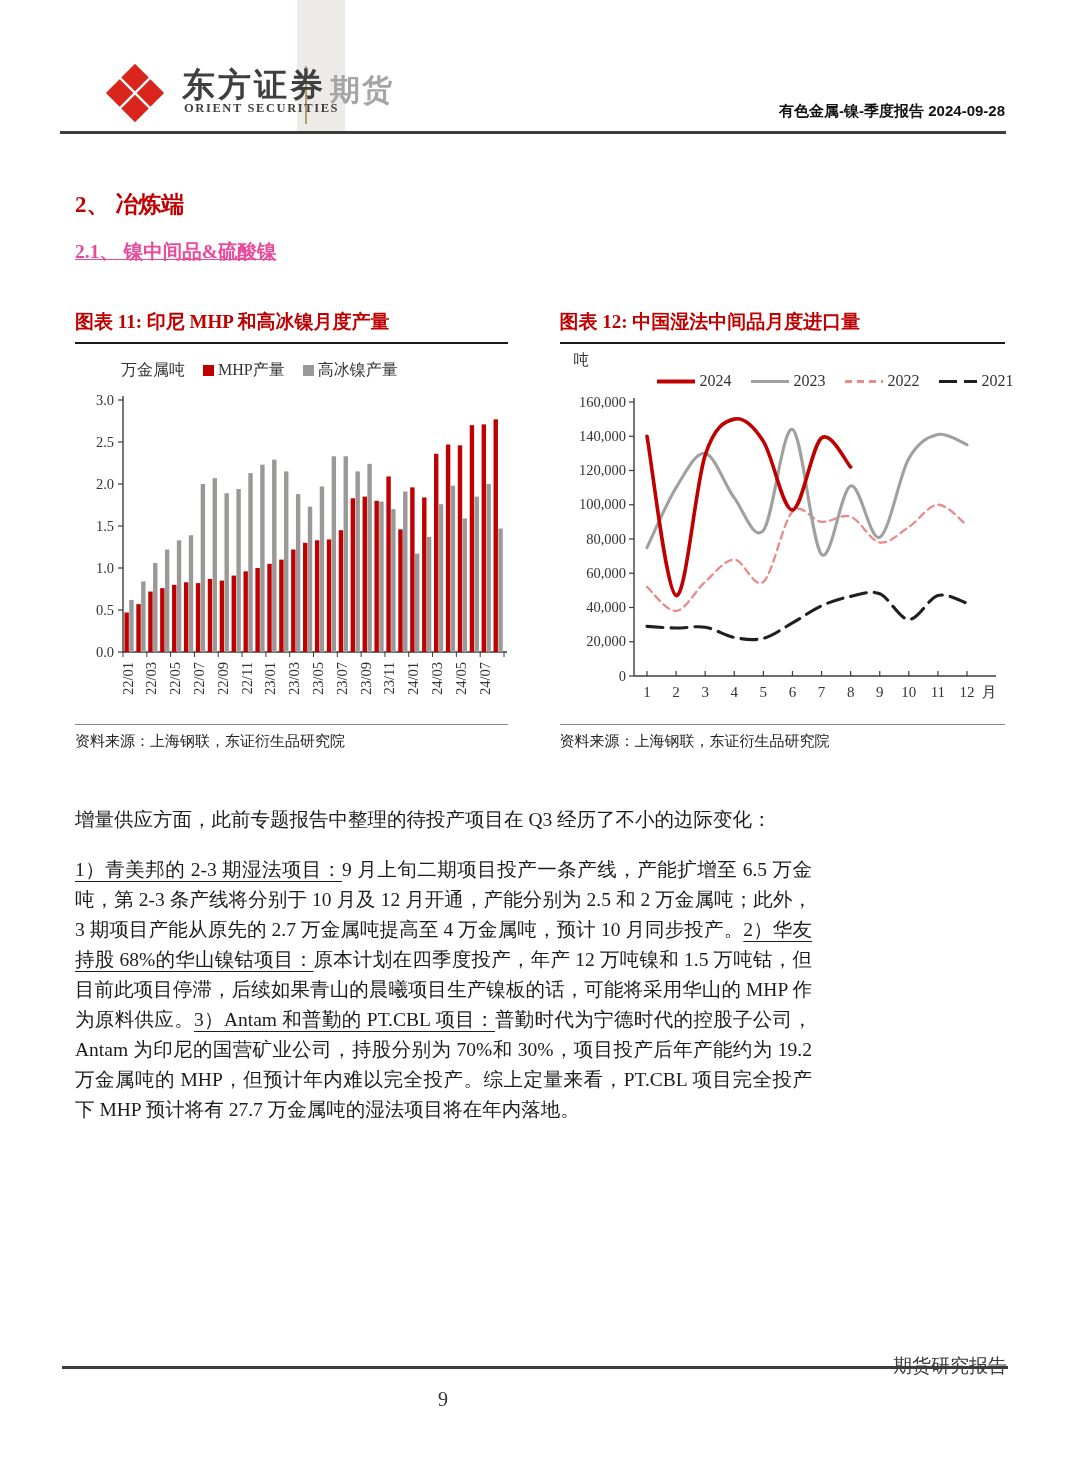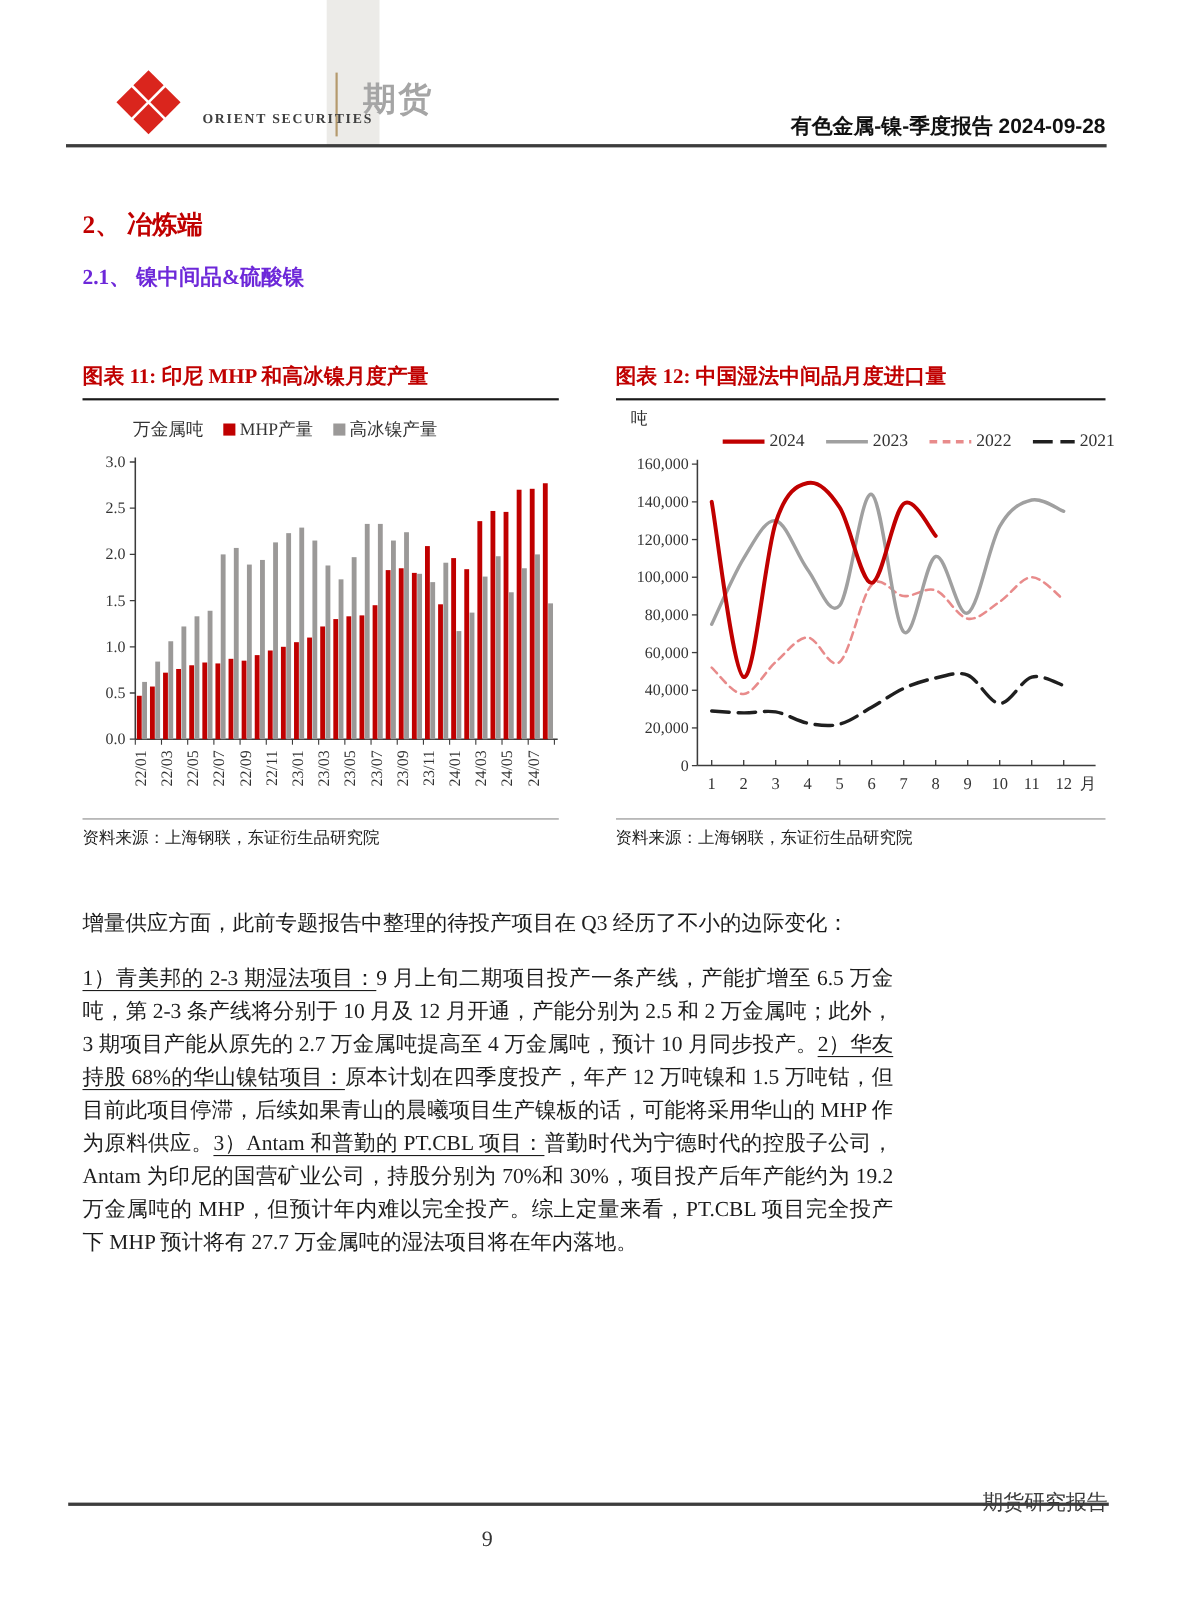--- a/index.html
+++ b/index.html
@@ -10,33 +10,33 @@
   .hdr-band{position:absolute;left:297px;top:0;width:48px;height:132px;background:#ecebe8;}
   .hdr-gold{position:absolute;left:305px;top:66px;width:2px;height:58px;background:#b59a6d;}
   .logo-mark{position:absolute;left:102px;top:60px;}
   .logo-cn{position:absolute;left:182px;top:63px;font-family:"Liberation Sans","DejaVu Sans",sans-serif;
            font-weight:bold;font-size:33px;letter-spacing:3px;color:#3f3f3f;}
   .logo-en{position:absolute;left:184px;top:101px;font-family:Liberation Serif, serif;
            font-weight:bold;font-size:12.5px;letter-spacing:1.6px;color:#3f3f3f;}
   .division{position:absolute;left:330px;top:70px;font-family:"Liberation Sans","DejaVu Sans",sans-serif;
             font-weight:bold;font-size:30px;letter-spacing:2px;color:#a5a5a5;}
   .report-title{position:absolute;right:75px;top:102px;font-family:"Liberation Sans","DejaVu Sans",sans-serif;
-            font-weight:bold;font-size:19px;color:#111;}
+            font-weight:bold;font-size:15px;color:#111;}
   .hdr-rule{position:absolute;left:60px;top:131px;width:946px;height:2.5px;background:#3d3d3d;}
 
   
   .content{position:absolute;left:75px;top:133px;width:930px;}
   .h1{margin-top:56px;font-size:23px;font-weight:bold;color:#c00000;}
-  .h2{margin-top:18px;font-size:19.5px;font-weight:bold;color:#6d28d9;}
+  .h2{margin-top:18px;font-size:19.5px;font-weight:bold;color:#ec4899;text-decoration:underline;}
   .para{margin-top:18px;width:737px;font-size:19.5px;line-height:30px;text-align:justify;}
   .para b{font-weight:bold;}
   .uline{text-decoration:underline;text-underline-offset:5px;text-decoration-thickness:1px;}
 
   
-  .figures{margin-top:64px;display:flex;}
+  .figures{margin-top:44px;display:flex;}
   .fig{display:flex;flex-direction:column;}
   .fig1{width:433px;margin-right:52px;}
   .fig2{width:446px;}
   .fig-caption{font-size:19px;font-weight:bold;color:#c00000;padding-bottom:7px;
                border-bottom:2px solid #1a1a1a;}
   .fig-body{position:relative;height:380px;}
   .chart-head{position:absolute;left:0;top:16px;display:flex;align-items:center;font-size:16px;color:#333;}
   .chart-head .unit{margin-left:46px;}
   .legend{display:flex;align-items:center;}
   .legend-item{display:flex;align-items:center;margin-left:18px;white-space:nowrap;}
@@ -59,20 +59,21 @@
 <div class="page">
 
   <div class="hdr-band"></div>
   <div class="hdr-gold"></div>
   <svg class="logo-mark" width="66" height="66" viewBox="0 0 60 60">
     <polygon points="30,3.5 42.5,16 30,28.5 17.5,16" fill="#da251d"></polygon>
     <polygon points="44,17.5 56.5,30 44,42.5 31.5,30" fill="#da251d"></polygon>
     <polygon points="30,31.5 42.5,44 30,56.5 17.5,44" fill="#da251d"></polygon>
     <polygon points="16,17.5 28.5,30 16,42.5 3.5,30" fill="#da251d"></polygon>
   </svg>
+  <div class="logo-cn">东方证券</div>
   <div class="logo-en">ORIENT SECURITIES</div>
   <div class="division">期货</div>
   <div class="report-title">有色金属-镍-季度报告 2024-09-28</div>
   <div class="hdr-rule"></div>
 
   <div class="content">
     <div class="h1">2、 冶炼端</div>
     <div class="h2">2.1、 镍中间品&amp;硫酸镍</div>
 
 

